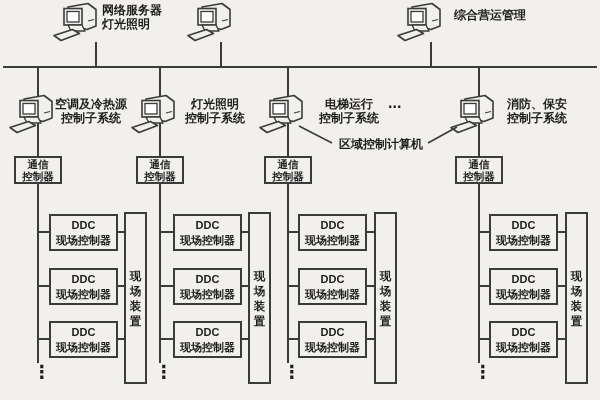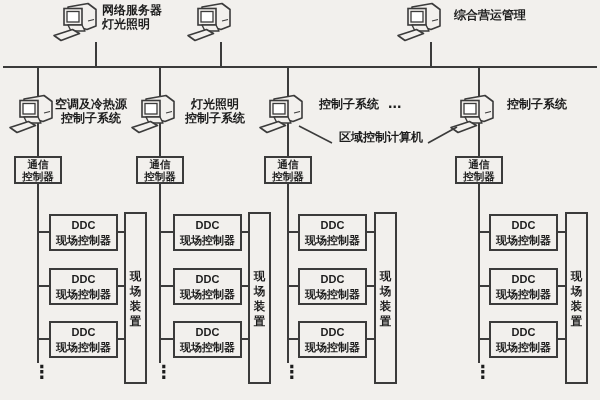--- a/index.html
+++ b/index.html
@@ -105,38 +105,40 @@
   <div class="lbl center" style="left:178px;top:97px;width:74px;">
     <span>灯光照明</span>
     <span>控制子系统</span>
   </div>
 
   <div class="vline" style="left:287px;top:67px;height:89px;"></div>
   <svg class="pc" style="left:258px;top:94px;">
       <use href="#pc-icon"></use>
     </svg>
   <div class="lbl center" style="left:312px;top:97px;width:74px;">
+    <span>电梯运行</span>
     <span>控制子系统</span>
   </div>
 
   <div class="ellipsis" style="left:388px;top:94px;">...</div>
 
   <div class="vline" style="left:478px;top:67px;height:89px;"></div>
   <svg class="pc" style="left:449px;top:94px;">
       <use href="#pc-icon"></use>
     </svg>
   <div class="lbl center" style="left:496px;top:97px;width:82px;">
+    <span>消防、保安</span>
     <span>控制子系统</span>
   </div>
 
   <svg class="overlay" width="600" height="400">
     <line x1="299" y1="126" x2="332" y2="143" stroke="#3b3b3b" stroke-width="1.5"></line>
     <line x1="428" y1="143" x2="457" y2="127" stroke="#3b3b3b" stroke-width="1.5"></line>
   </svg>
-  <div class="lbl" style="left:333px;top:130px;padding-left:6px;">区域控制计算机</div>
+  <div class="lbl" style="left:333px;top:137px;padding-left:6px;">区域控制计算机</div>
 
   <div class="box comm-box" style="left:14px;top:156px;">
     <span>通信</span>
     <span>控制器</span>
   </div>
   <div class="box comm-box" style="left:136px;top:156px;">
     <span>通信</span>
     <span>控制器</span>
   </div>
   <div class="box comm-box" style="left:264px;top:156px;">

